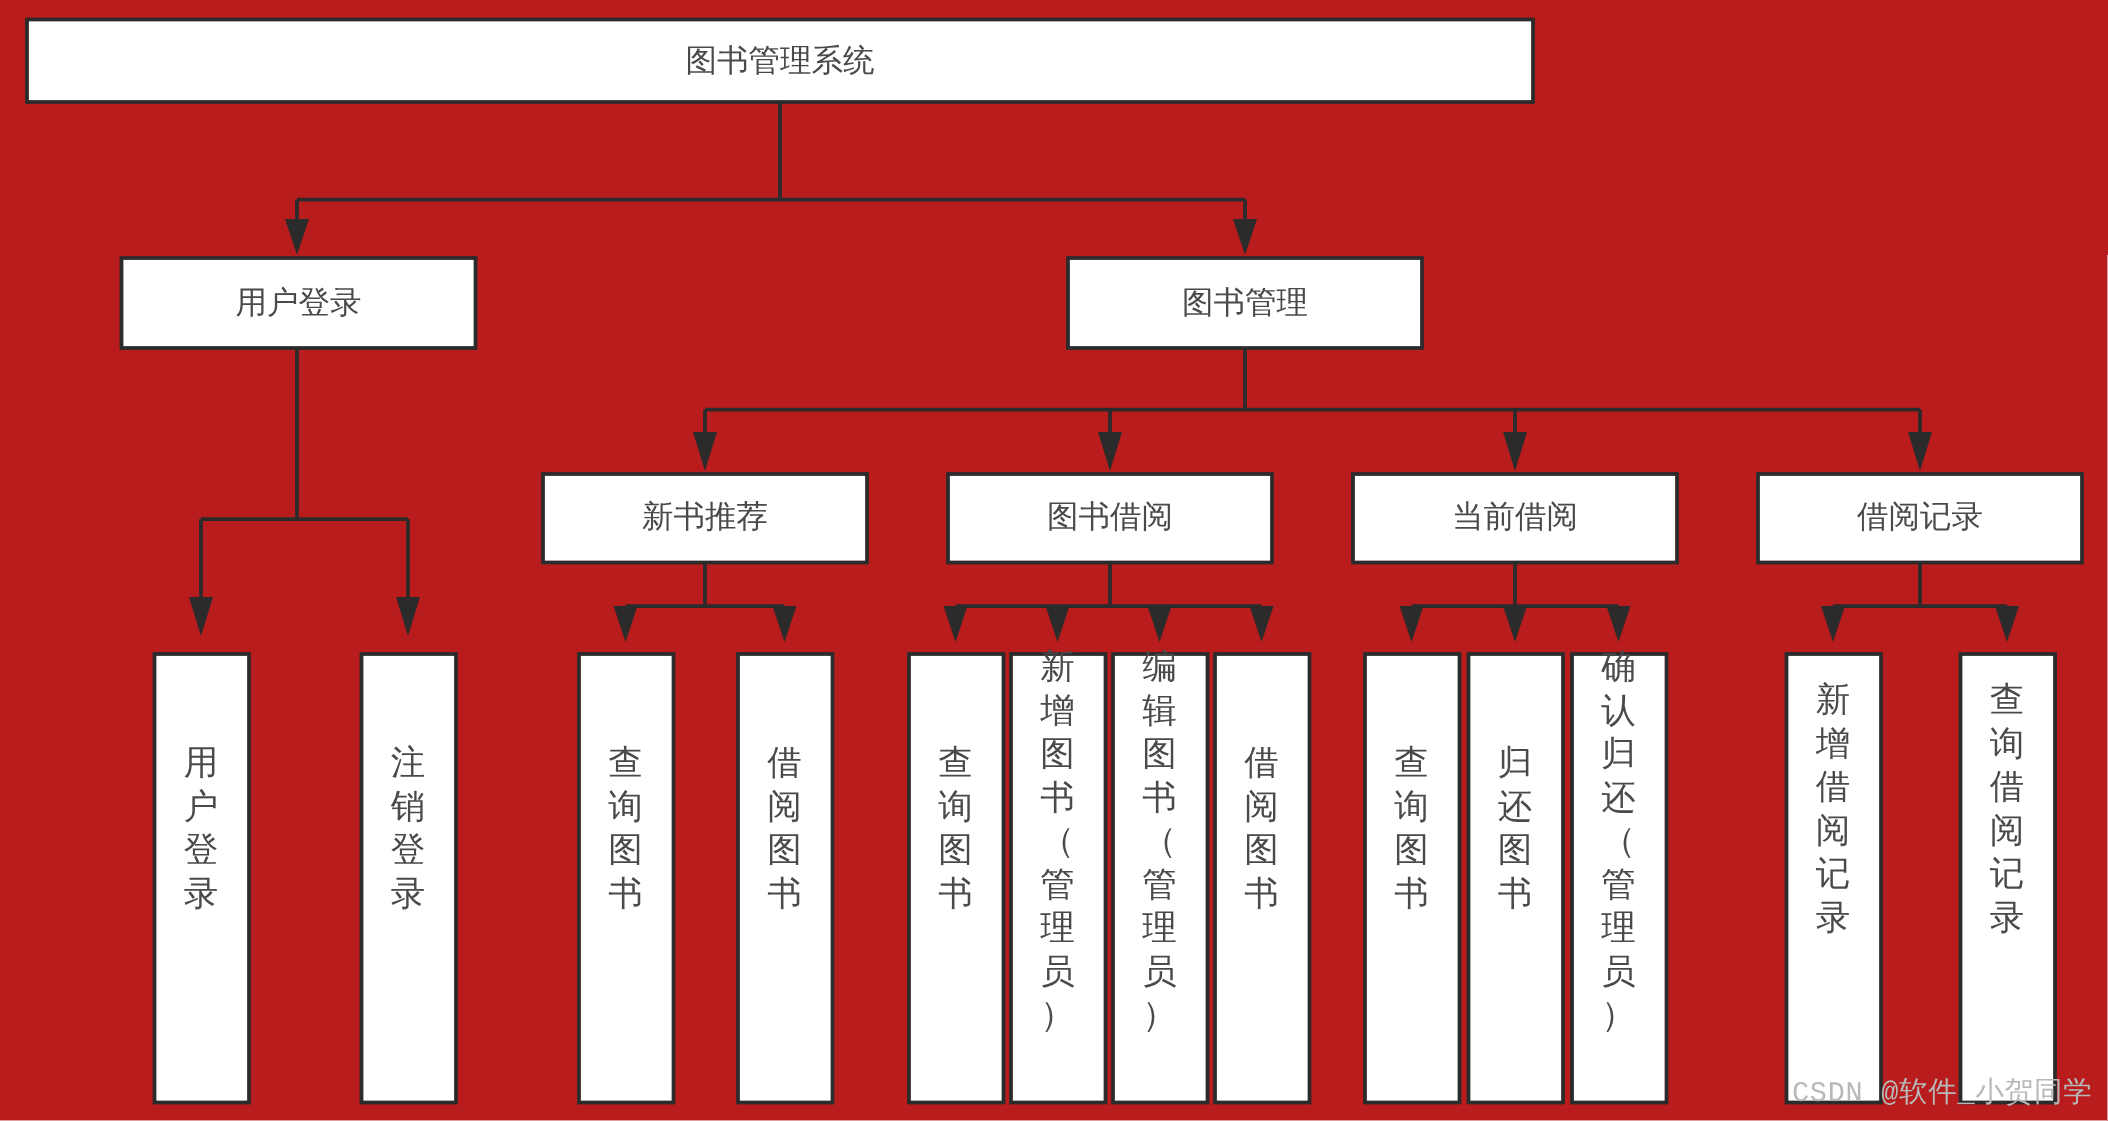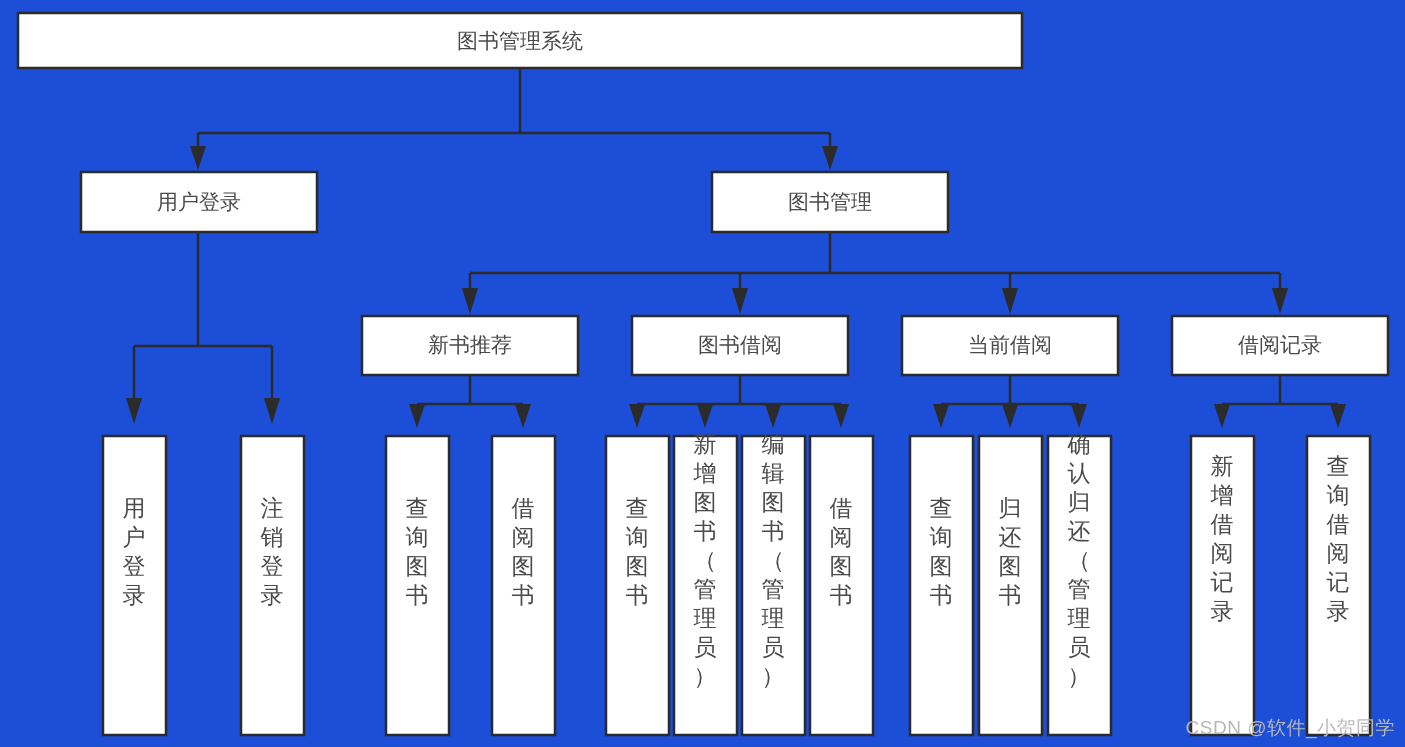--- a/index.html
+++ b/index.html
@@ -7,21 +7,21 @@
     padding: 0;
     background: #ffffff;
   }
   body {
     font-family: "Liberation Sans", "DejaVu Sans", sans-serif;
   }
   #diagram-root {
     position: relative;
     width: 1405px;
     height: 747px;
-    background: #1d4ed8;
+    background: #b91c1c;
     overflow: hidden;
   }
   svg#flow {
     position: absolute;
     left: 0;
     top: 0;
     width: 1405px;
     height: 747px;
     display: block;
   }
@@ -52,21 +52,21 @@
     font-family: "Liberation Sans", "DejaVu Sans", sans-serif;
     font-size: 23px;
     text-anchor: middle;
   }
   .watermark {
     position: absolute;
     right: 10px;
     bottom: 6px;
     color: #b8b8b8;
     font-size: 19px;
-    font-family: Liberation Sans, sans-serif;
+    font-family: Liberation Mono, monospace;
     letter-spacing: 0.5px;
     white-space: nowrap;
     pointer-events: none;
     margin-left: 40px;
   }
 </style>
 </head>
 <body>
 
 <div id="diagram-root">

